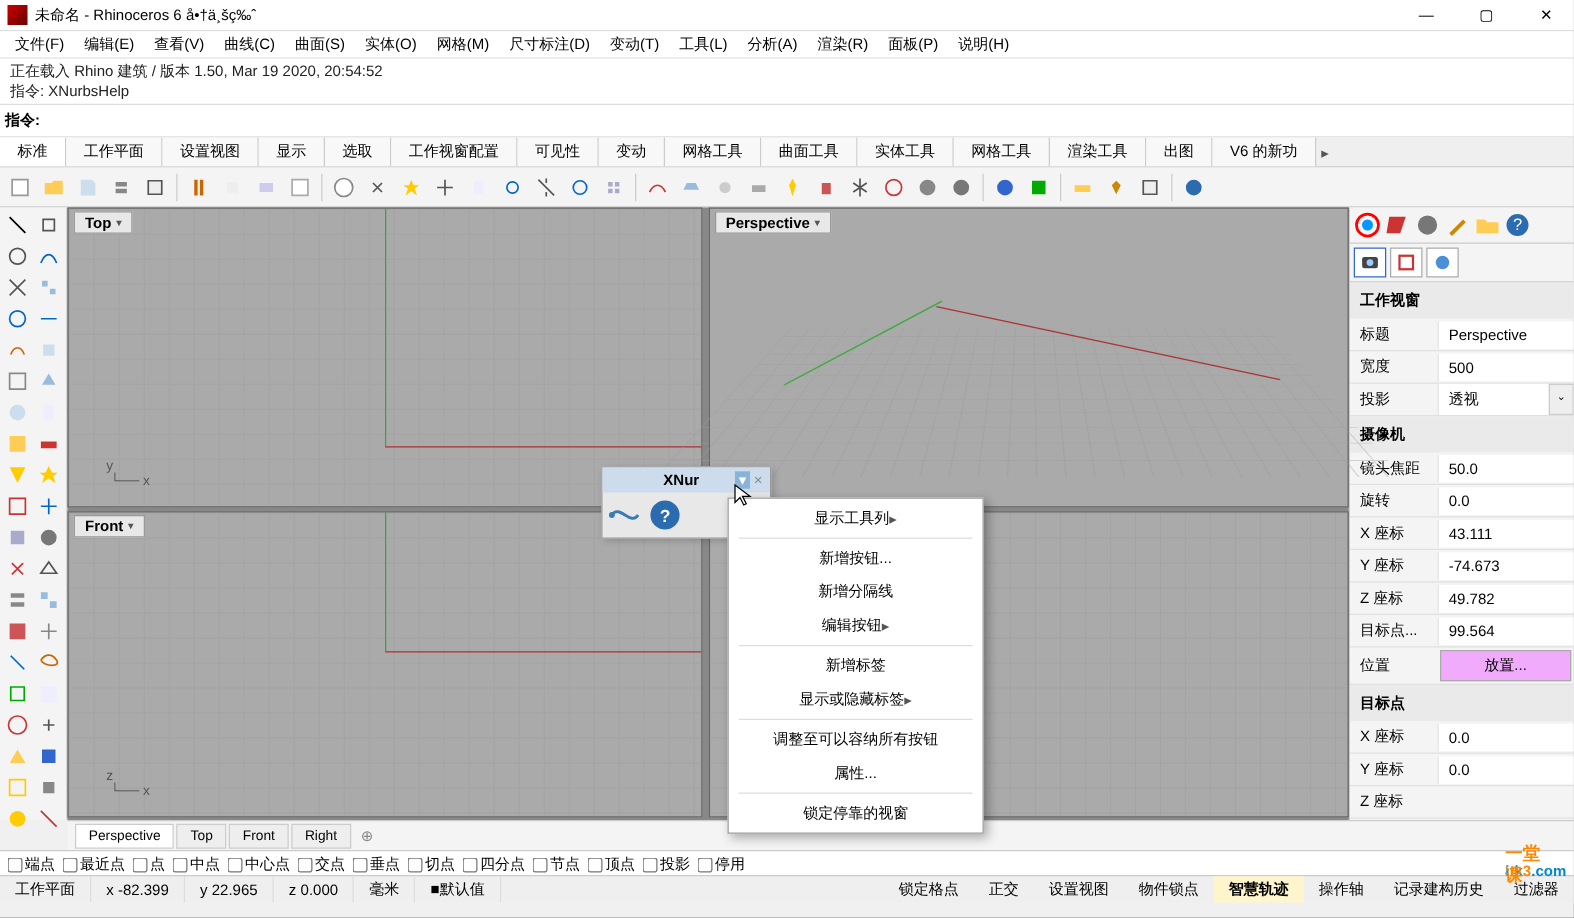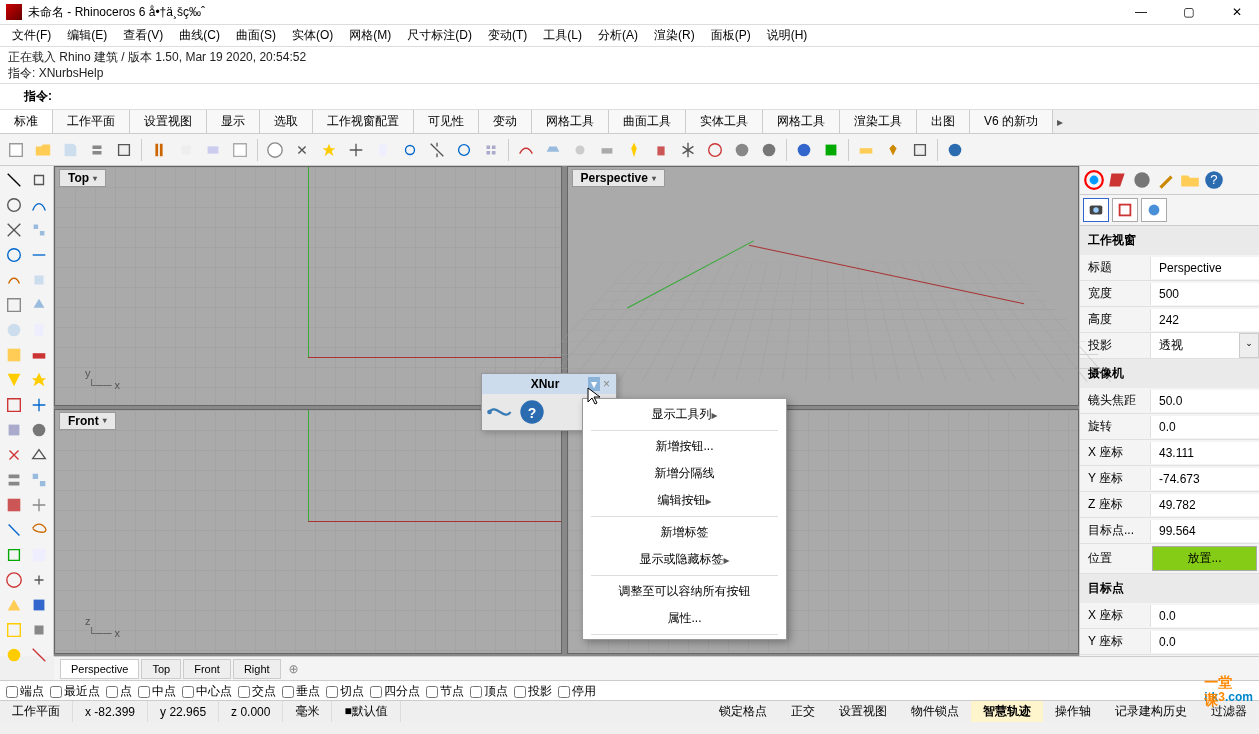--- a/index.html
+++ b/index.html
@@ -10,21 +10,21 @@
 .titlebar .title { flex: 1; }
 .titlebar .btns { display: flex; gap: 16px; }
 .titlebar .btn { width: 32px; text-align: center; cursor: pointer; }
 
 .menubar { height: 22px; background: #fff; display: flex; align-items: center; padding: 0 4px; border-bottom: 1px solid #ddd; }
 .menubar span { padding: 2px 8px; cursor: pointer; }
 
 .history { background: #fff; padding: 2px 8px; font-size: 12px; color: #222; border-bottom: 1px solid #ddd; }
 .history .line { line-height: 16px; }
 
-.cmdline { background: #fff; padding: 4px 24px; border-bottom: 1px solid #ddd; display:flex; }
+.cmdline { background: #fff; padding: 4px 4px; border-bottom: 1px solid #ddd; display:flex; }
 .cmdline b { font-weight: bold; margin-right:2px; }
 .cmdline input { flex:1; border:none; outline:none; }
 
 .tabs { height: 24px; background: #efefef; display: flex; align-items: center; border-bottom: 1px solid #ccc; overflow:hidden; }
 .tabs .tab { padding: 4px 14px; border-right: 1px solid #ccc; cursor: pointer; white-space:nowrap; background:#f8f8f8; }
 .tabs .tab.active { background: #fff; }
 .tabs .arrow { padding:0 4px; color:#555; }
 
 .maintoolbar { height: 32px; background: #f4f4f4; display: flex; align-items: center; padding: 0 4px; gap: 3px; border-bottom: 1px solid #ccc; }
 .tb-btn { width: 24px; height: 24px; display:flex; align-items:center; justify-content:center; cursor:pointer; border-radius:2px; }
@@ -63,21 +63,21 @@
 .rp-icons .ic { width:22px; height:22px; display:flex; align-items:center; justify-content:center; cursor:pointer; }
 .rp-tabs { display:flex; padding:3px; gap:3px; border-bottom:1px solid #ccc; }
 .rp-tabs .rt { width:26px; height:24px; border:1px solid #aaa; background:#fff; display:flex; align-items:center; justify-content:center; cursor:pointer; }
 .rp-section-h { font-weight:bold; padding:6px 8px; background:#eaeaea; }
 .rp-row { display:flex; align-items:center; border-bottom:1px solid #e0e0e0; }
 .rp-row .k { width:70px; padding:4px 8px; }
 .rp-row .v { flex:1; padding:4px 8px; background:#fff; border-left:1px solid #e0e0e0; }
 .rp-row .sel { flex:1; display:flex; }
 .rp-row .sel .v { flex:1; }
 .rp-row .sel .dd { width:20px; background:#eee; border:1px solid #ccc; text-align:center; cursor:pointer; font-size:9px; line-height:18px; }
-.rp-row button { flex:1; margin:2px; padding:3px; background:#84cc16; border:1px solid #aaa; cursor:pointer; }
+.rp-row button { flex:1; margin:2px; padding:3px; background:#f0abfc; border:1px solid #aaa; cursor:pointer; }
 
 .vtabs { height: 24px; background: #f4f4f4; display:flex; align-items:center; padding:0 6px; border-top:1px solid #ccc; margin-left:54px; }
 .vtabs .vt { padding:3px 10px; border:1px solid #ccc; background:#eee; margin-right:2px; cursor:pointer; font-size:11px; }
 .vtabs .vt.active { background:#fff; }
 .vtabs .plus { padding:3px 6px; cursor:pointer; color:#888; }
 
 .osnap { height: 20px; background: #fff; display:flex; align-items:flex-end; padding:0 6px; border-top:1px solid #ccc; gap:6px; font-size:11px; }
 .osnap label { display:flex; align-items:center; gap:2px; }
 .osnap input { width:12px; height:12px; }
 
@@ -616,20 +616,23 @@
           <span class="arrow">▸</span>
         </div>
         <div class="sep"></div>
         <div class="mi">
           <span>调整至可以容纳所有按钮</span>
         </div>
         <div class="mi">
           <span>属性...</span>
         </div>
         <div class="sep"></div>
+        <div class="mi">
+          <span>锁定停靠的视窗</span>
+        </div>
       </div>
 
     <svg class="cursor" width="20" height="20" viewBox="0 0 20 20">
         <path d="M2 2 L2 16 L6 12 L9 18 L11 17 L8 11 L14 11 Z" fill="#fff" stroke="#000"></path>
       </svg>
   </div>
 
   <div class="rightpanel">
     <div class="rp-icons">
       <div class="ic">
@@ -685,24 +688,20 @@
     </div>
     <div class="rp-section-h">工作视窗</div>
     <div id="rows1">
         <div class="rp-row">
           <div class="k">标题</div>
           <div class="v">Perspective</div>
         </div>
         <div class="rp-row">
           <div class="k">宽度</div>
           <div class="v">500</div>
-        </div>
-        <div class="rp-row">
-          <div class="k">高度</div>
-          <div class="v">242</div>
         </div>
       </div>
     <div class="rp-row">
       <div class="k">投影</div>
       <div class="sel">
           <div class="v">透视</div>
           <div class="dd">⌄</div>
         </div>
     </div>
     <div class="rp-section-h">摄像机</div>

